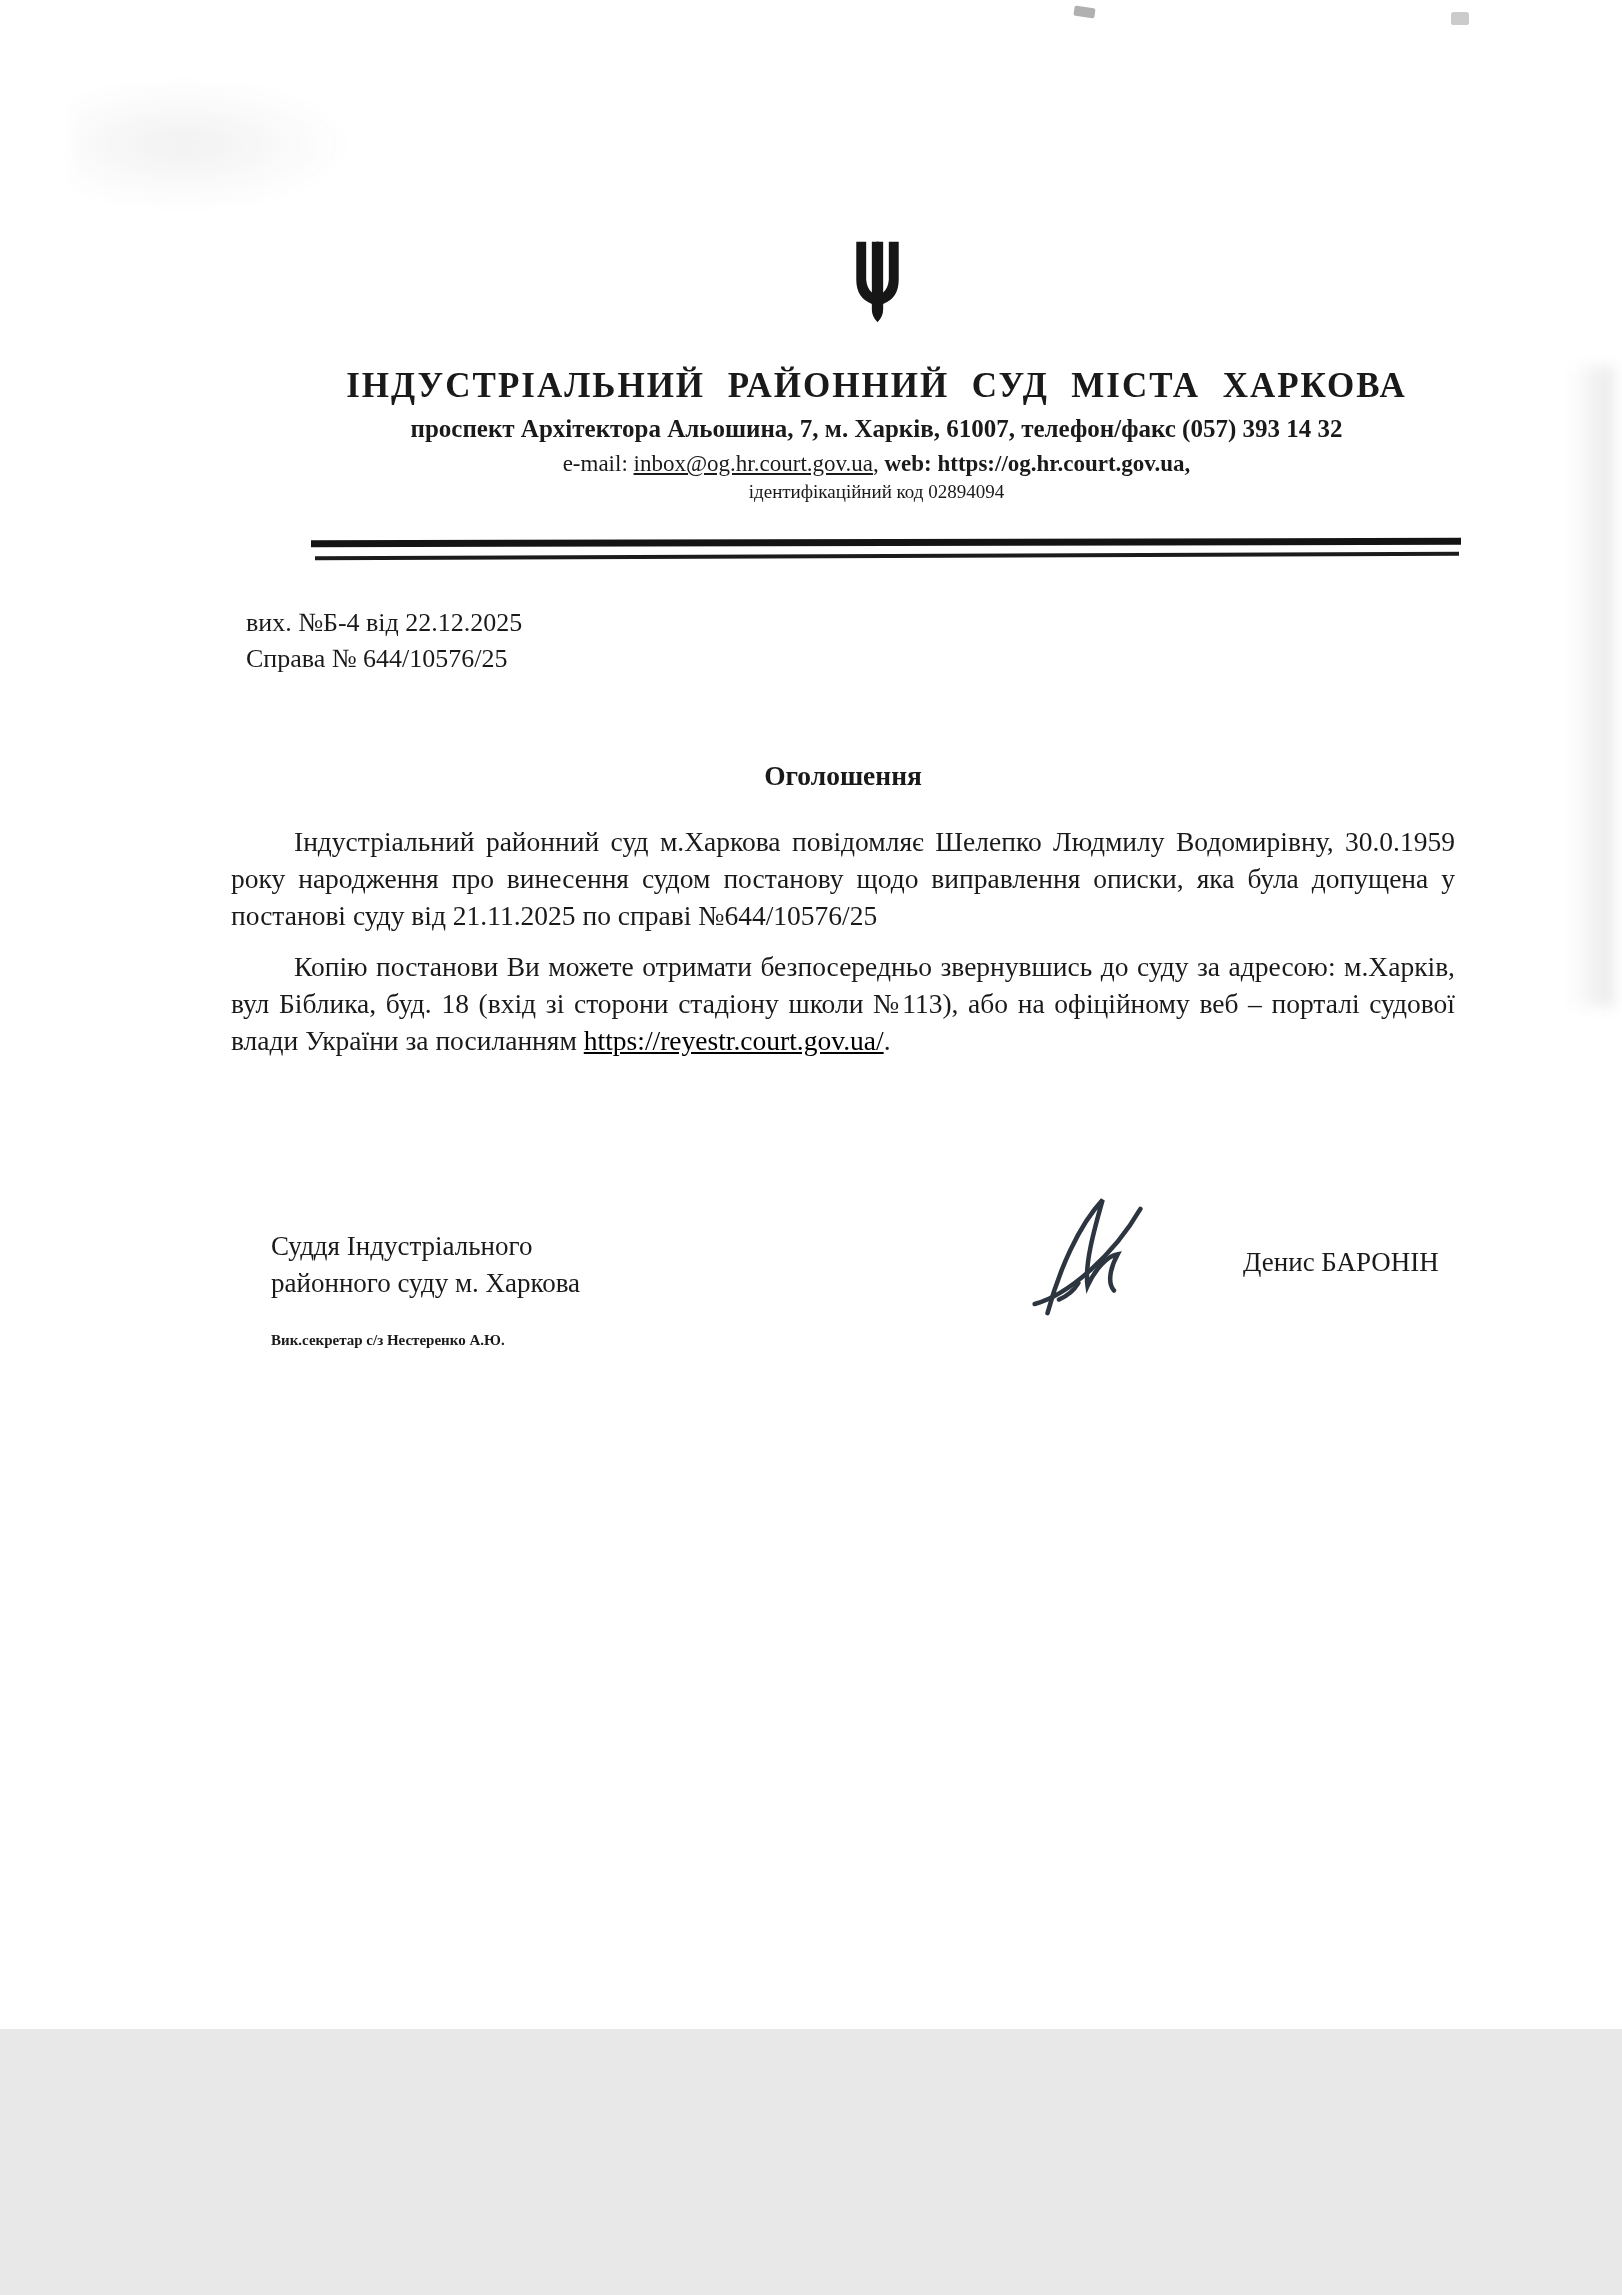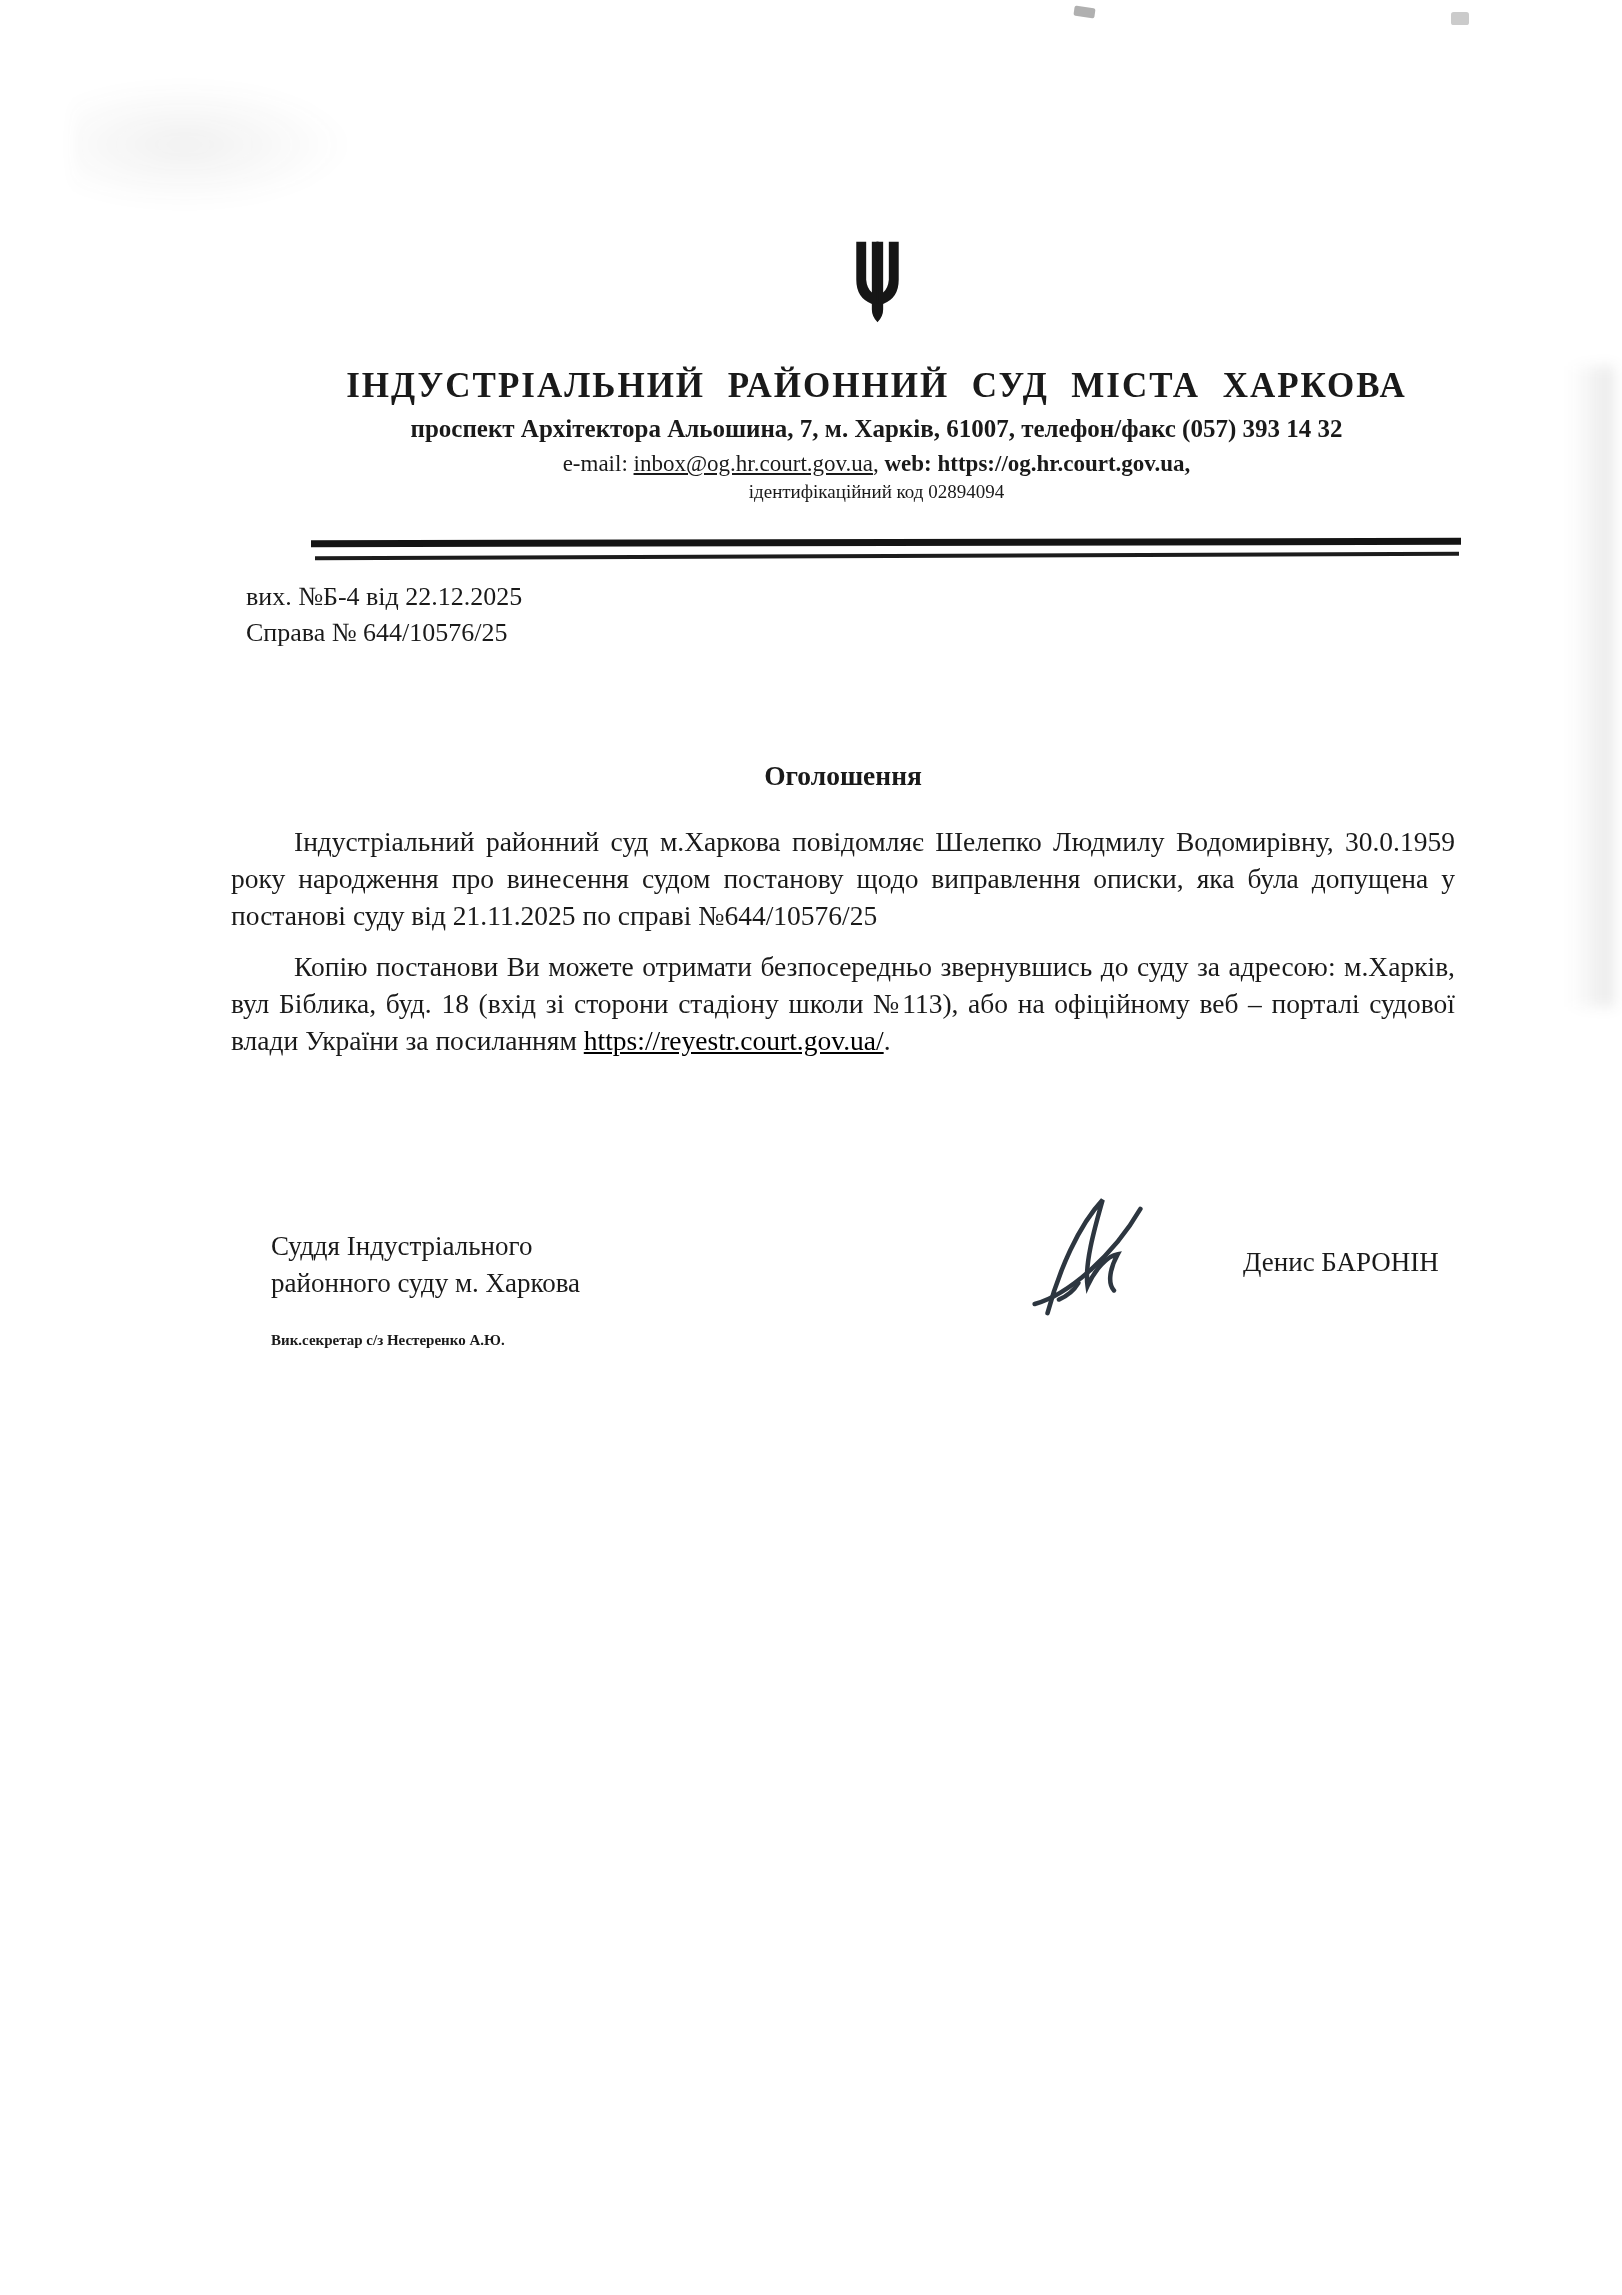--- a/index.html
+++ b/index.html
@@ -4,21 +4,21 @@
 <style>
   html, body {
     margin: 0;
     padding: 0;
     background: #e8e8e8;
     font-family: "Liberation Serif", serif;
   }
   .sheet {
     position: relative;
     width: 1622px;
-    height: 2295px;
+    height: 2029px;
     background: #ffffff;
     color: #1a1a1a;
     overflow: hidden;
   }
   .abs { position: absolute; }
 
   
   .smudge {
     position: absolute;
     pointer-events: none;
@@ -89,21 +89,21 @@
     transform: rotate(-0.12deg);
   }
   .rule-2 {
     left: 315px; top: 554px; width: 1144px; height: 3.9px;
     background: #1c1c1c;
     transform: rotate(-0.22deg);
   }
 
   
   .ref-block {
-    left: 246px; top: 579px;
+    left: 246px; top: 605px;
     font-size: 26px;
     line-height: 36px;
   }
 
   
   .ann-title {
     left: 216px; top: 760px; width: 1254px;
     text-align: center;
     font-size: 27.5px;
     font-weight: bold;

